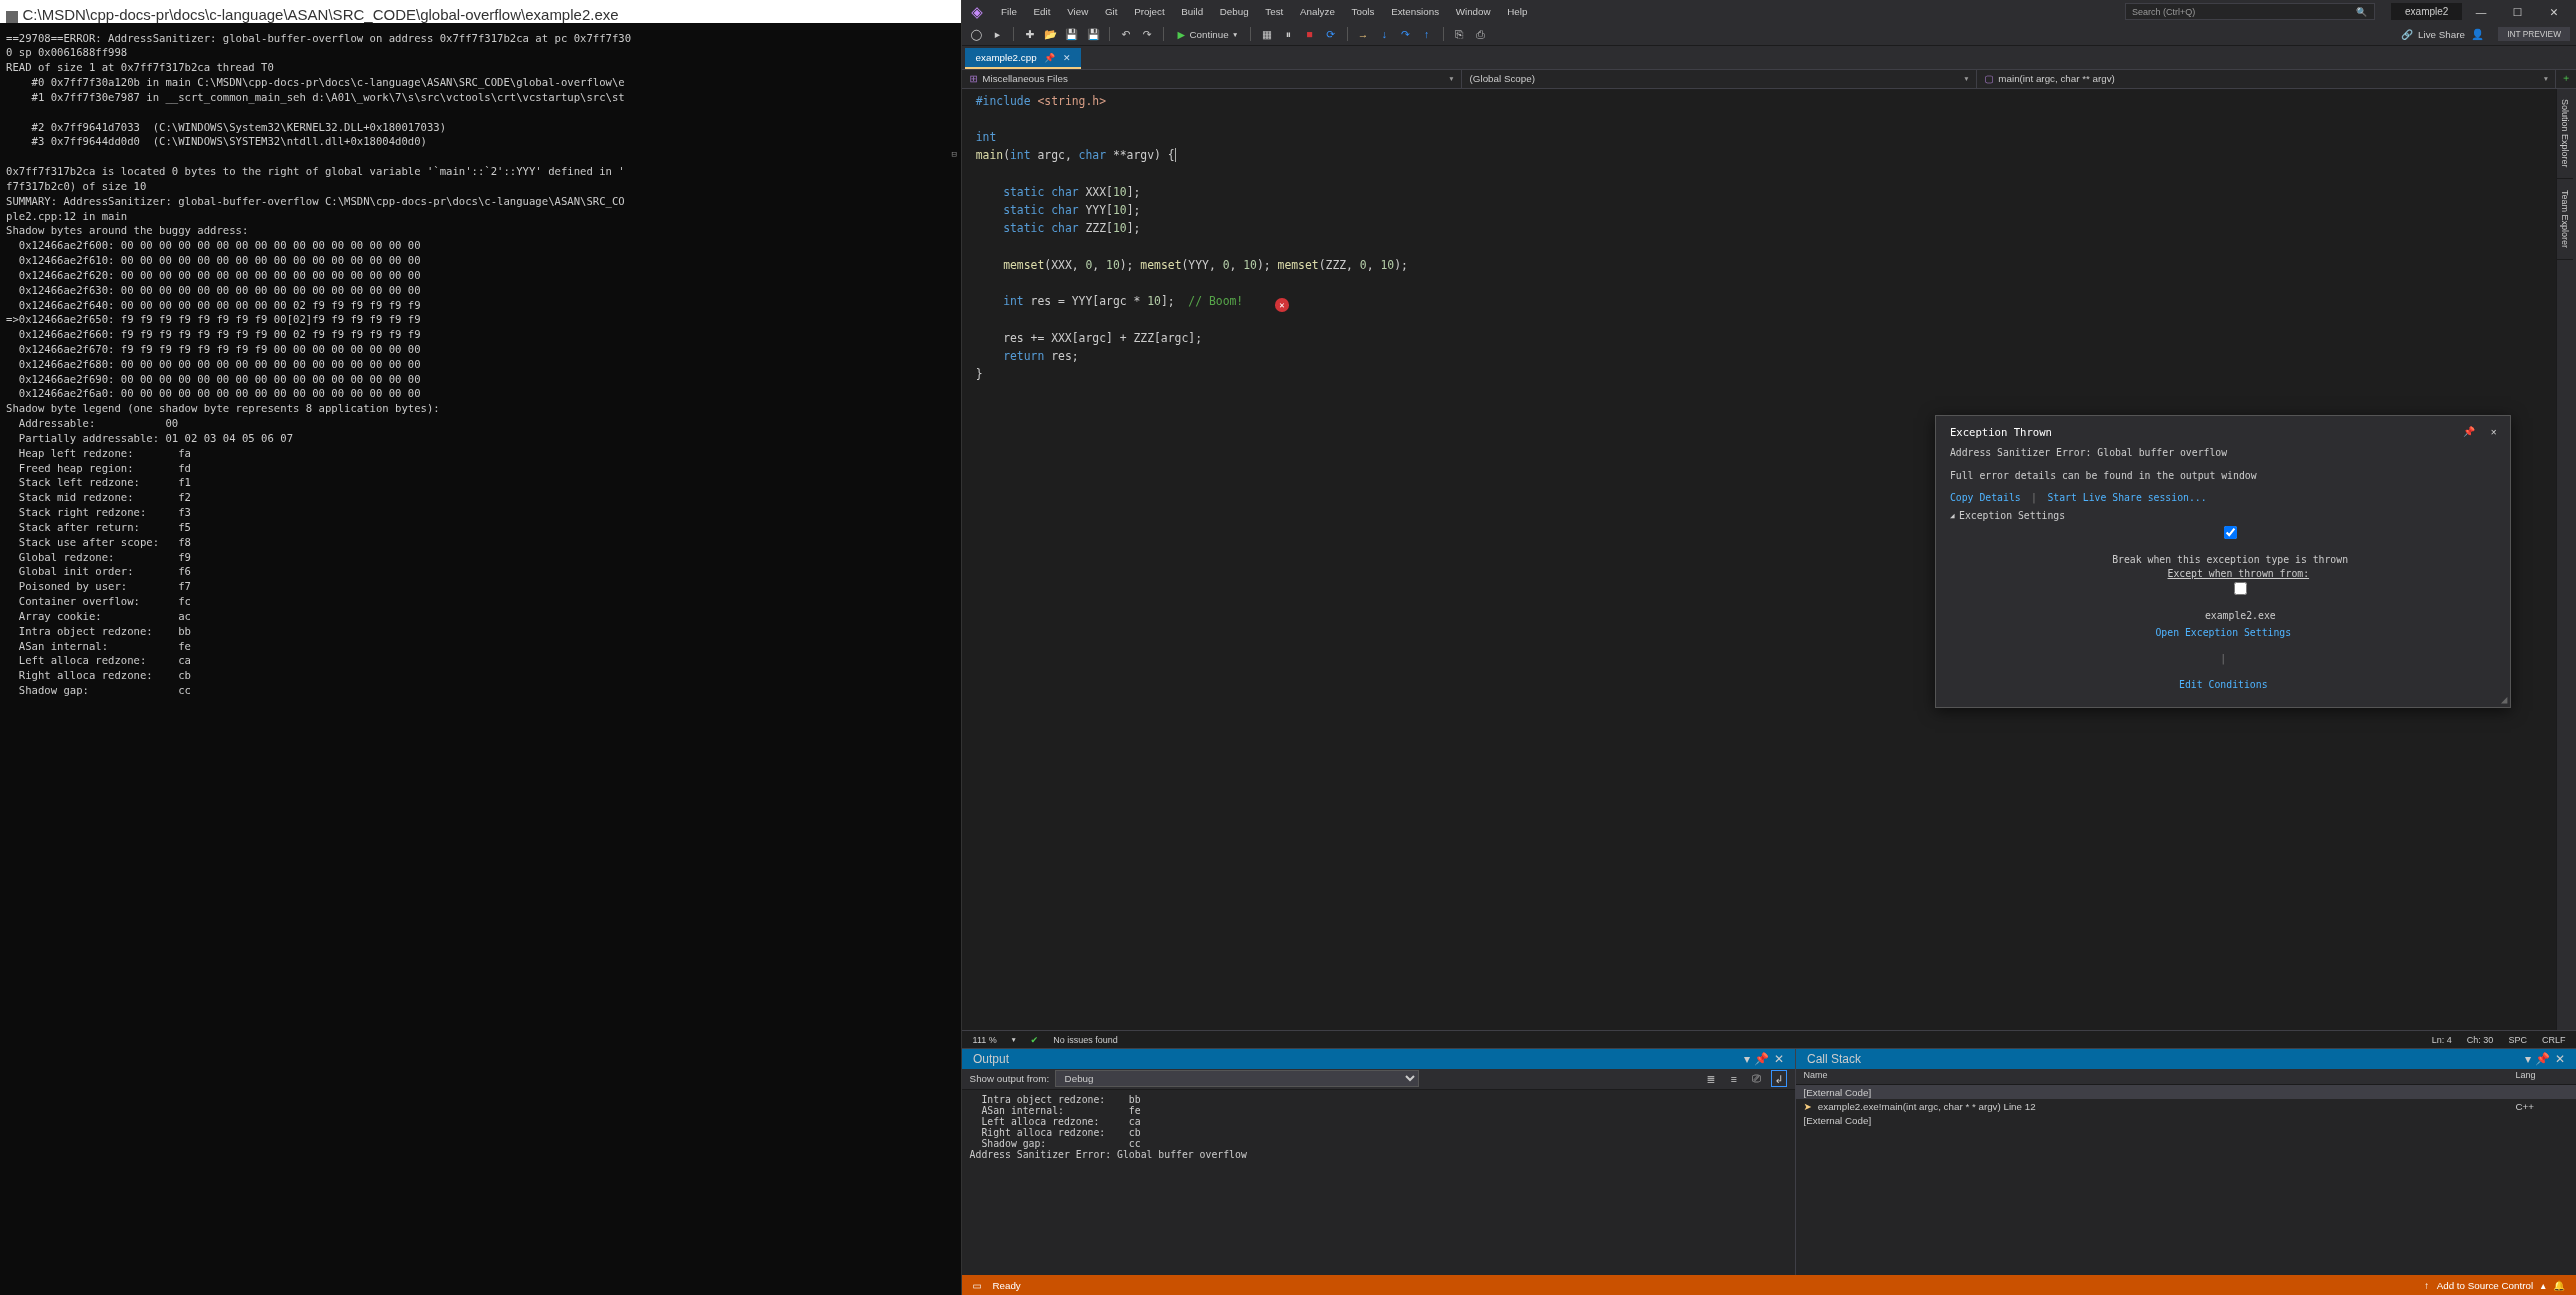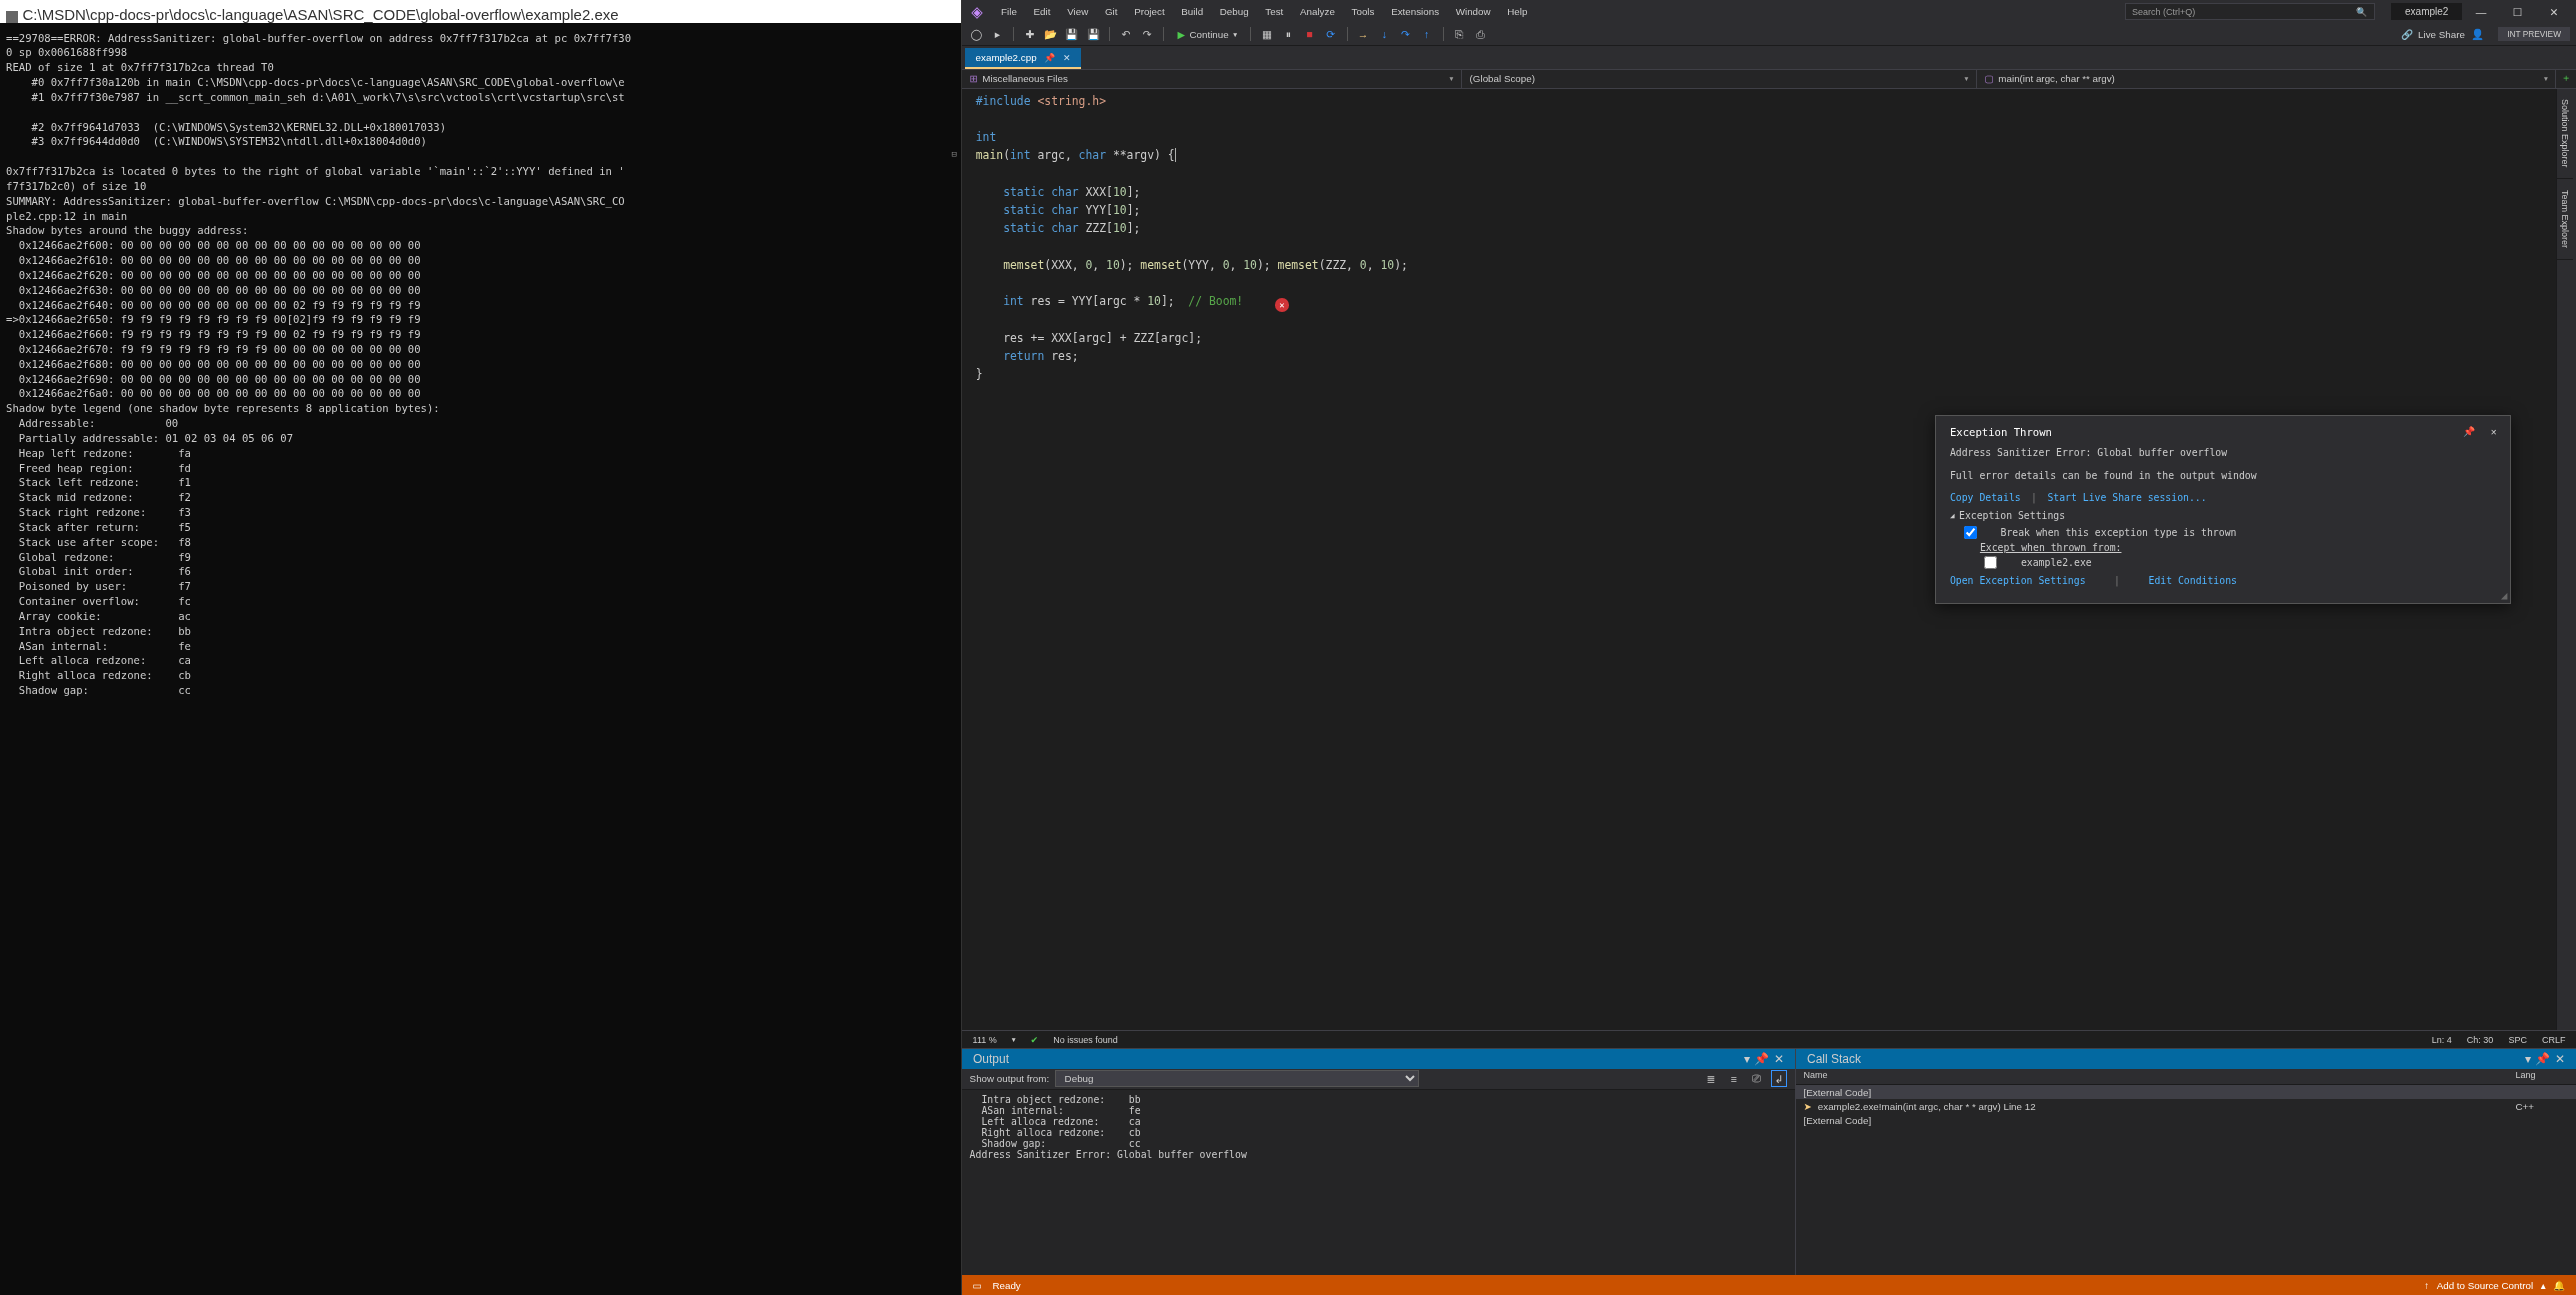--- a/index.html
+++ b/index.html
@@ -74,21 +74,21 @@
   .exception { position:absolute; top:326px; right:45px; width:576px; background:#2d2d30; border:0.8px solid #555; box-shadow:0 3px 15px rgba(0,0,0,.6); padding:10.6px 13.6px 13.6px; font-size:9.8px; color:#ccc; z-index:50; }
   .exception .hdr { display:flex; justify-content:space-between; margin-bottom:9px; }
   .exception .title { font-size:10.6px; color:#fff; }
   .exception .msg { margin:6px 0 12px; }
   .exception .sub { margin-bottom:10.6px; }
   .exception .links { margin-bottom:7.6px; }
   .exception a { color:#4fb4ff; text-decoration:none; }
   .exception .sep { color:#777; margin:0 4.5px; }
   .exception .settings { margin-top:4.5px; }
   .exception .settings .shead { display:flex; align-items:center; gap:4.5px; margin-bottom:4.5px; }
-  .exception .settings .row { display:flex; align-items:center; gap:24px; margin-left:13.6px; margin-bottom:3px; }
+  .exception .settings .row { display:flex; align-items:center; gap:15px; margin-left:13.6px; margin-bottom:3px;flex-direction:column; }
   .exception .grip { position:absolute; right:3px; bottom:1.5px; color:#666; font-size:10.6px; }
   
   .vsstatus { height:21px; background:#ca5100; color:#fff; display:flex; align-items:center; padding:0 10.6px; font-size:9.8px; gap:10.6px; }
   .vsstatus .right { margin-left:auto; display:flex; align-items:center; gap:7.6px; }
   .errdot { position:absolute; width:13.6px; height:13.6px; background:#d13438; border-radius:50%; display:flex; align-items:center; justify-content:center; color:#fff; font-size:9px; font-weight:bold; }
   .foldglyph { position:absolute; color:#888; font-size:9px; }
 </style>
 </head>
 <body>
 

